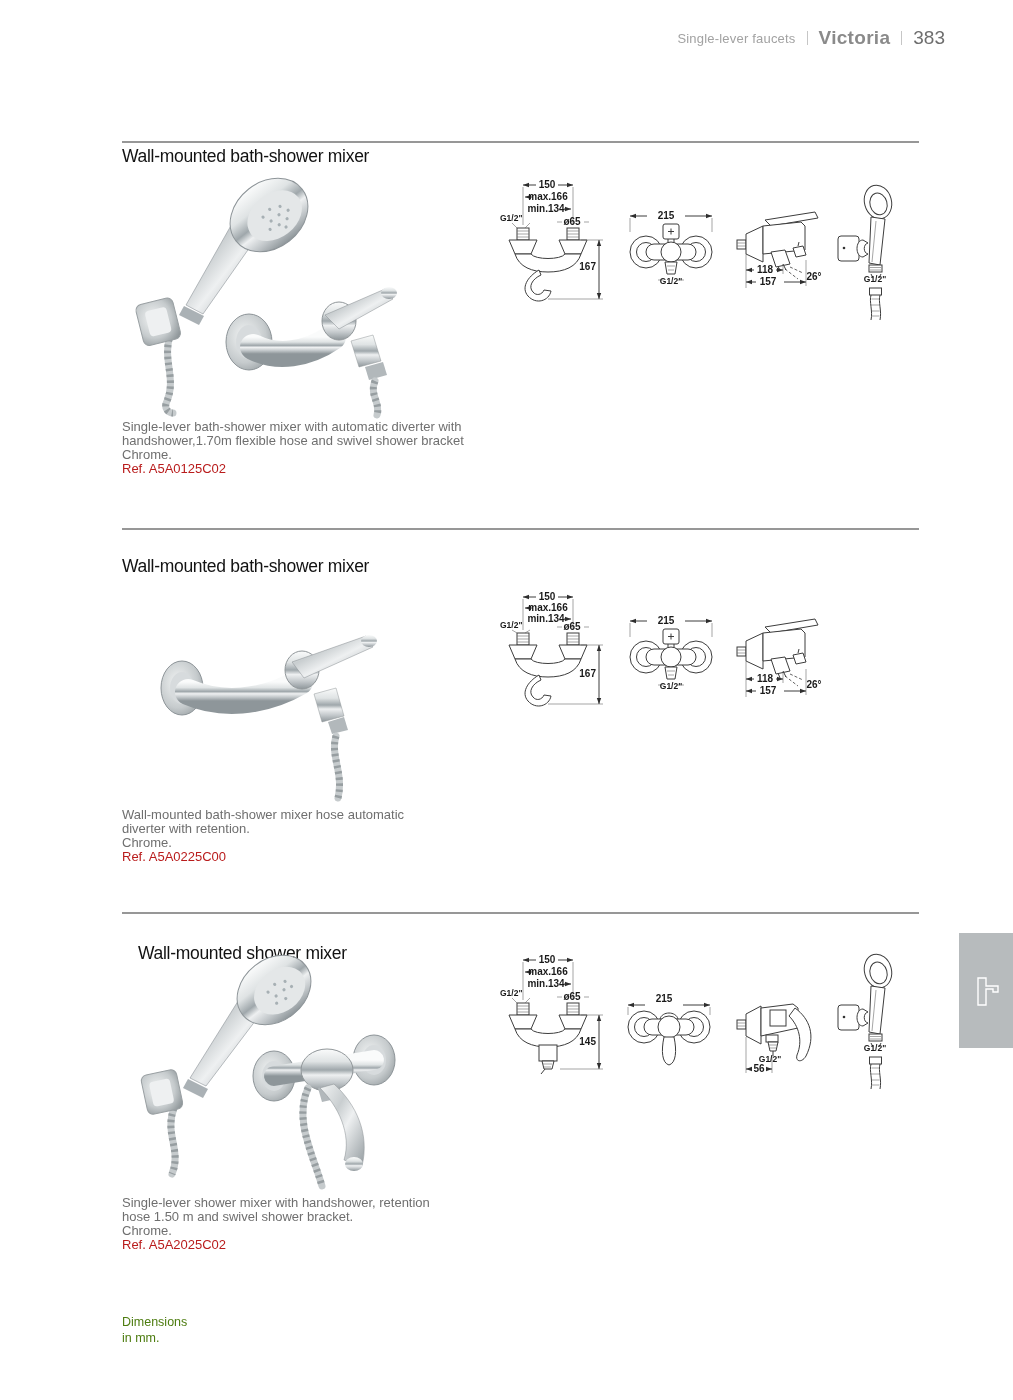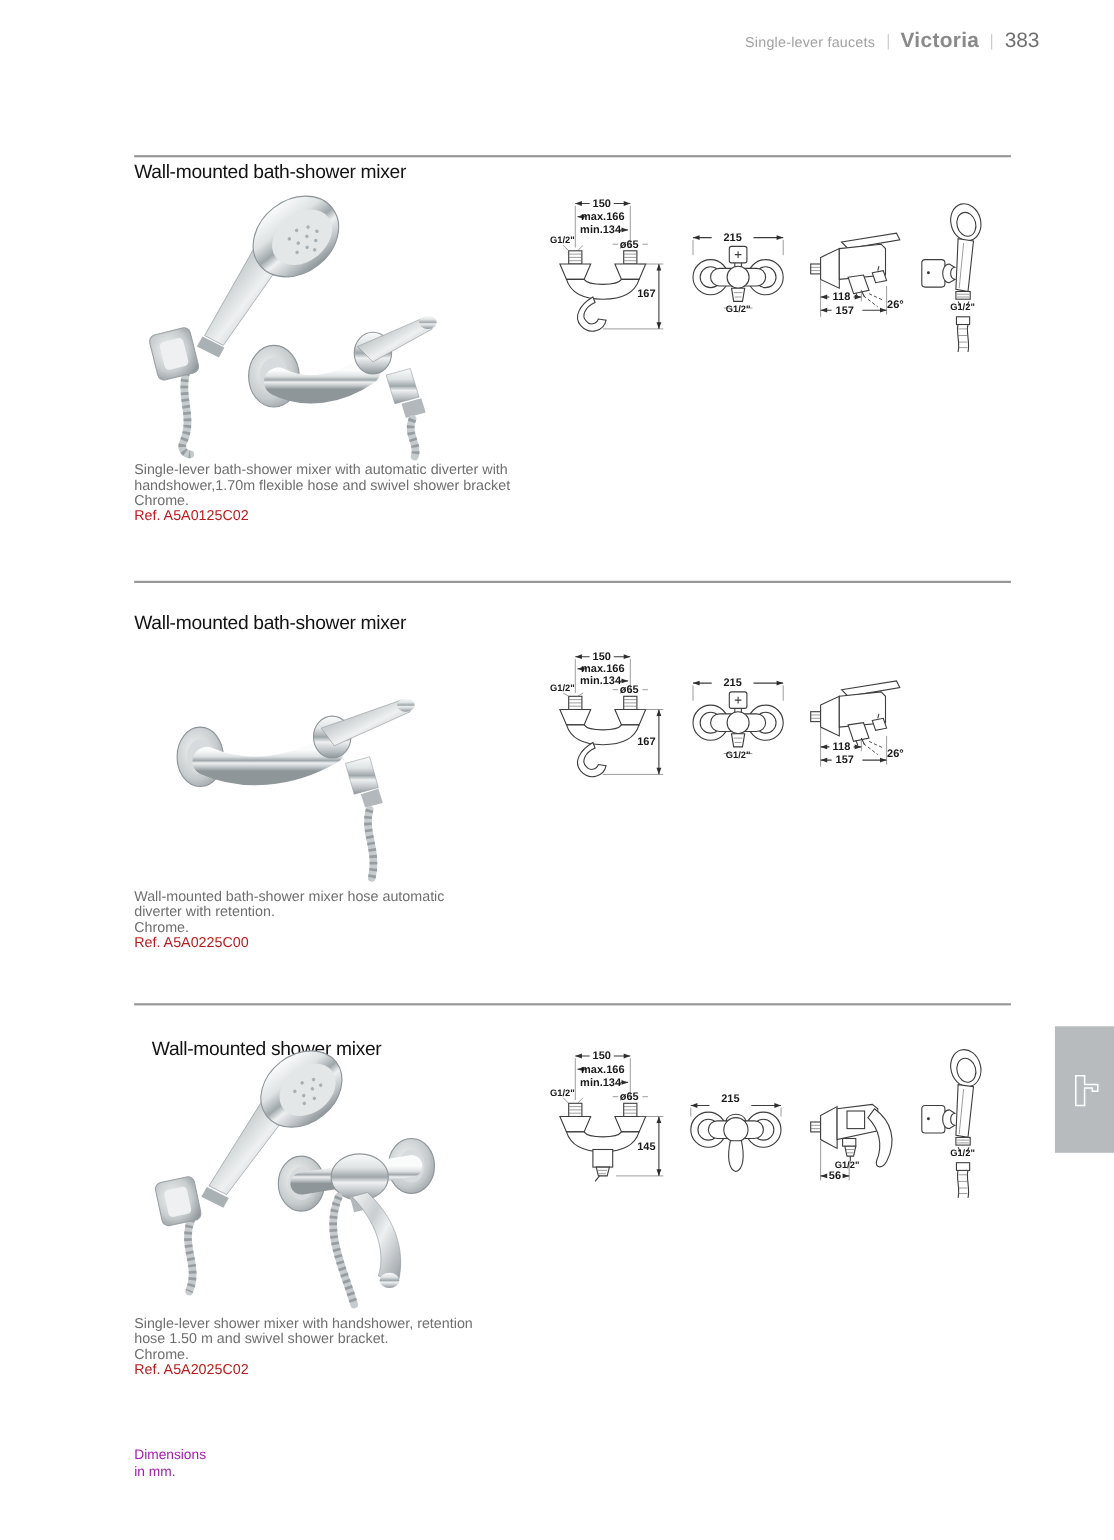--- a/index.html
+++ b/index.html
@@ -7,21 +7,21 @@
         font-family:"Liberation Sans",sans-serif;border-radius:16px;}
   .hdr{position:absolute;top:27px;right:68px;display:flex;align-items:center;gap:11px;}
   .hdr .cat{font-size:13px;color:#a2a2a2;letter-spacing:.2px;}
   .hdr .sep{width:1px;height:14px;background:#c6c6c6;}
   .hdr .brand{font-size:19px;font-weight:bold;color:#8a8a8a;letter-spacing:.3px;}
   .hdr .pageno{font-size:19px;color:#6e6e6e;}
   .rule{position:absolute;left:122px;width:797px;height:2px;background:#979797;}
   .sec-title{position:absolute;left:122px;font-size:17.5px;font-weight:normal;color:#121212;letter-spacing:-.3px;}
   .desc{position:absolute;left:122px;width:345px;font-size:13px;line-height:14px;color:#6f6f6f;}
   .desc .ref{font-weight:normal;color:#b91c1c;}
-  .foot{position:absolute;left:122px;top:1314px;font-size:12.5px;line-height:16px;color:#a21caf;}
+  .foot{position:absolute;left:122px;top:1314px;font-size:12.5px;line-height:16px;color:#4d7c0f;}
   .sidetab{position:absolute;left:959px;top:933px;width:54px;height:115px;background:#b7bbbd;}
   .sidetab svg{position:absolute;left:13px;top:42px;}
   svg{position:absolute;overflow:visible;}
   .ol{fill:#fff;stroke:#3d3d3d;stroke-width:1;}
   .dl{fill:none;stroke:#3d3d3d;stroke-width:1;}
   .dlt{fill:none;stroke:#6a6a6a;stroke-width:.6;}
   .dash{fill:none;stroke:#3d3d3d;stroke-width:.8;stroke-dasharray:3 2;}
   .ah{fill:#2e2e2e;stroke:none;}
   text.dt{font:bold 10px "Liberation Sans",sans-serif;fill:#1a1a1a;}
   text.dts{font:bold 8.5px "Liberation Sans",sans-serif;fill:#1a1a1a;}

